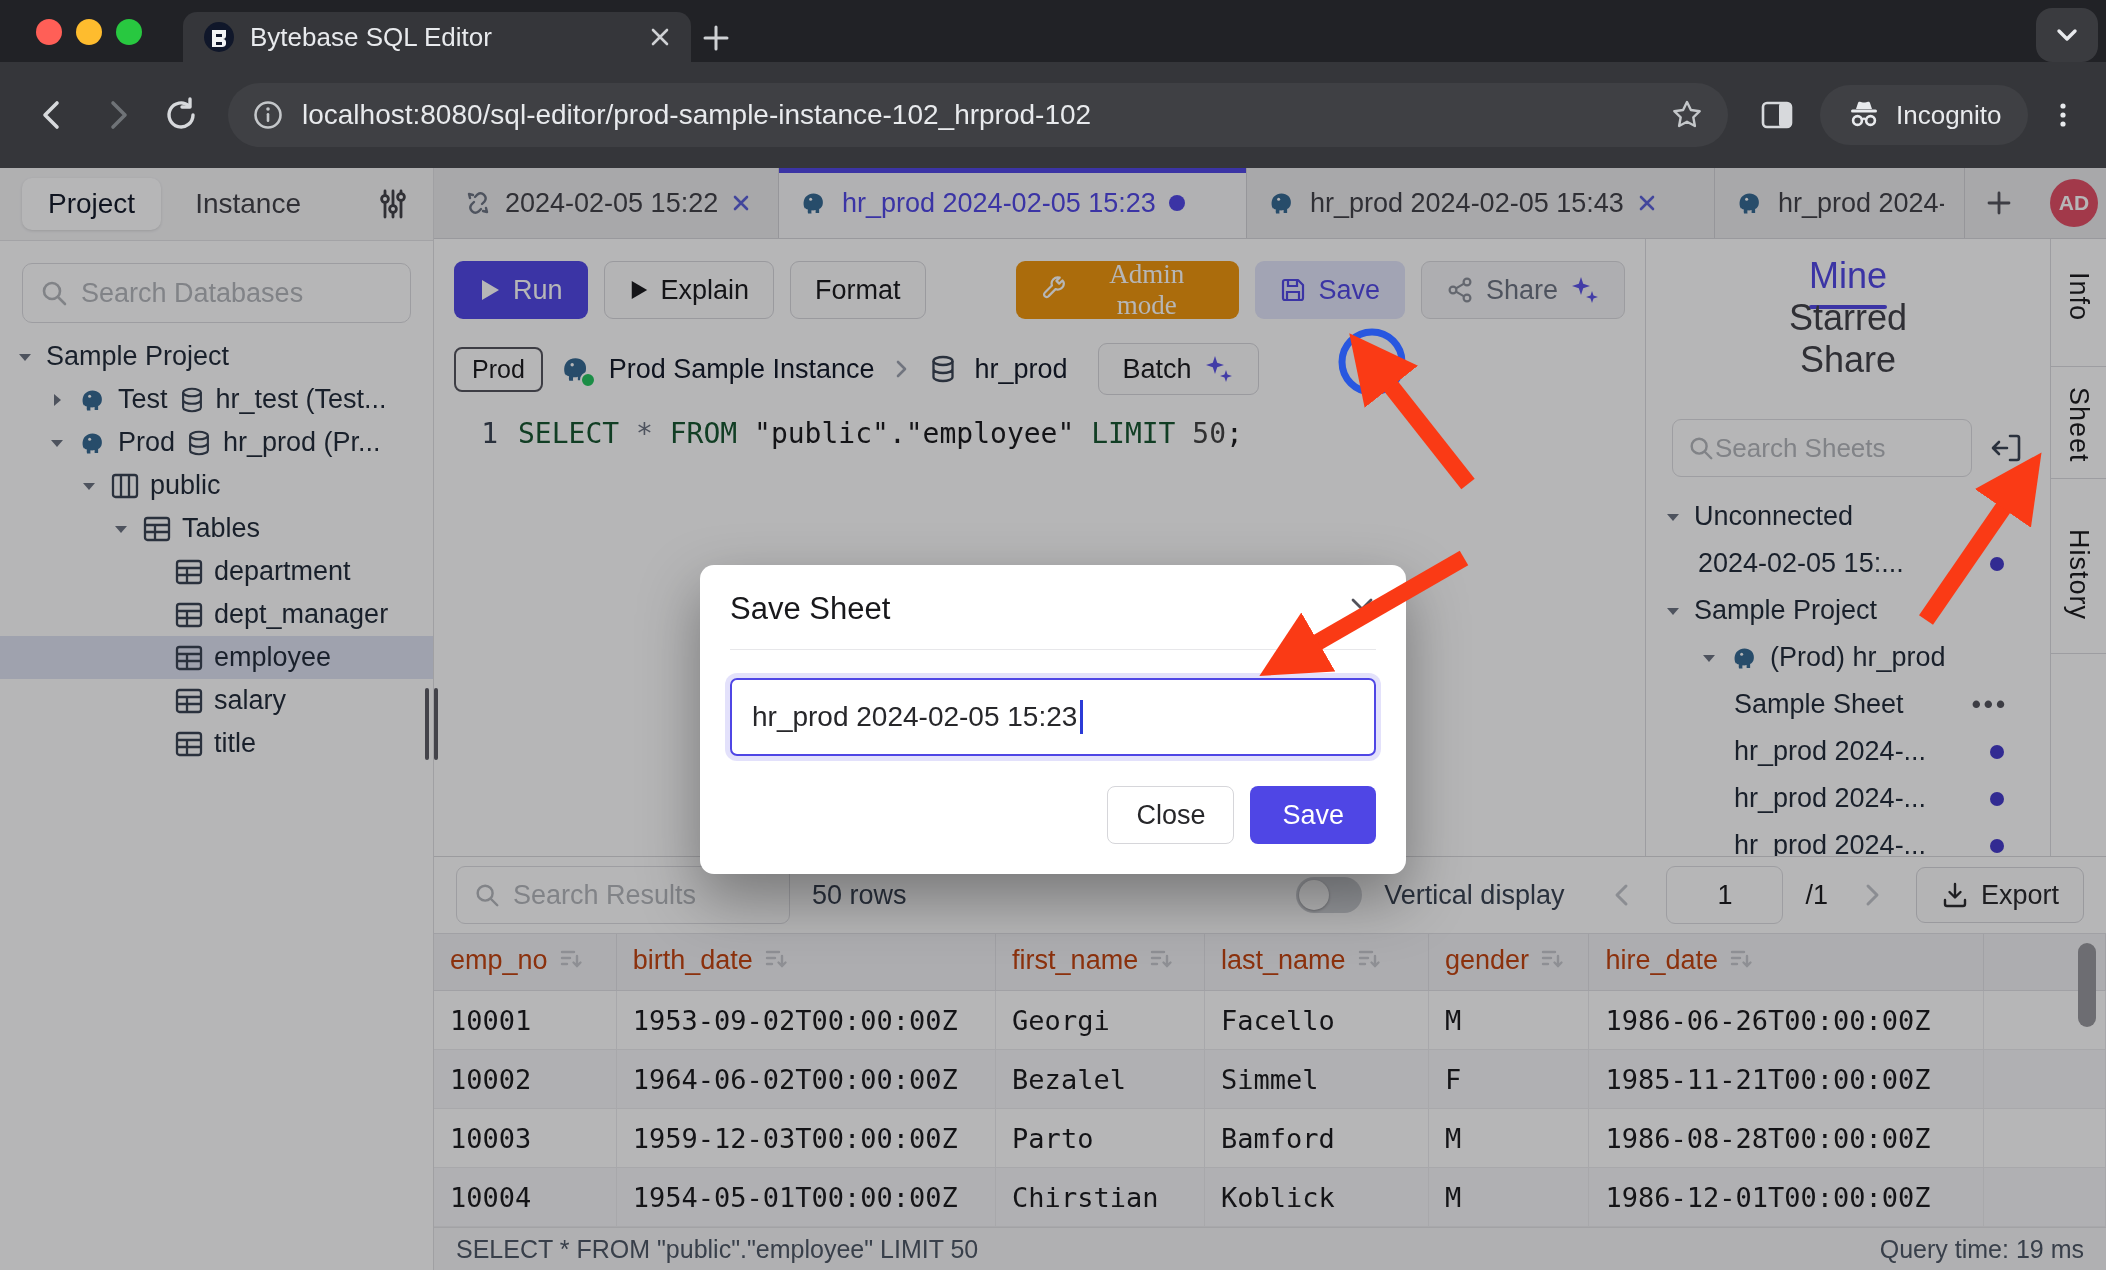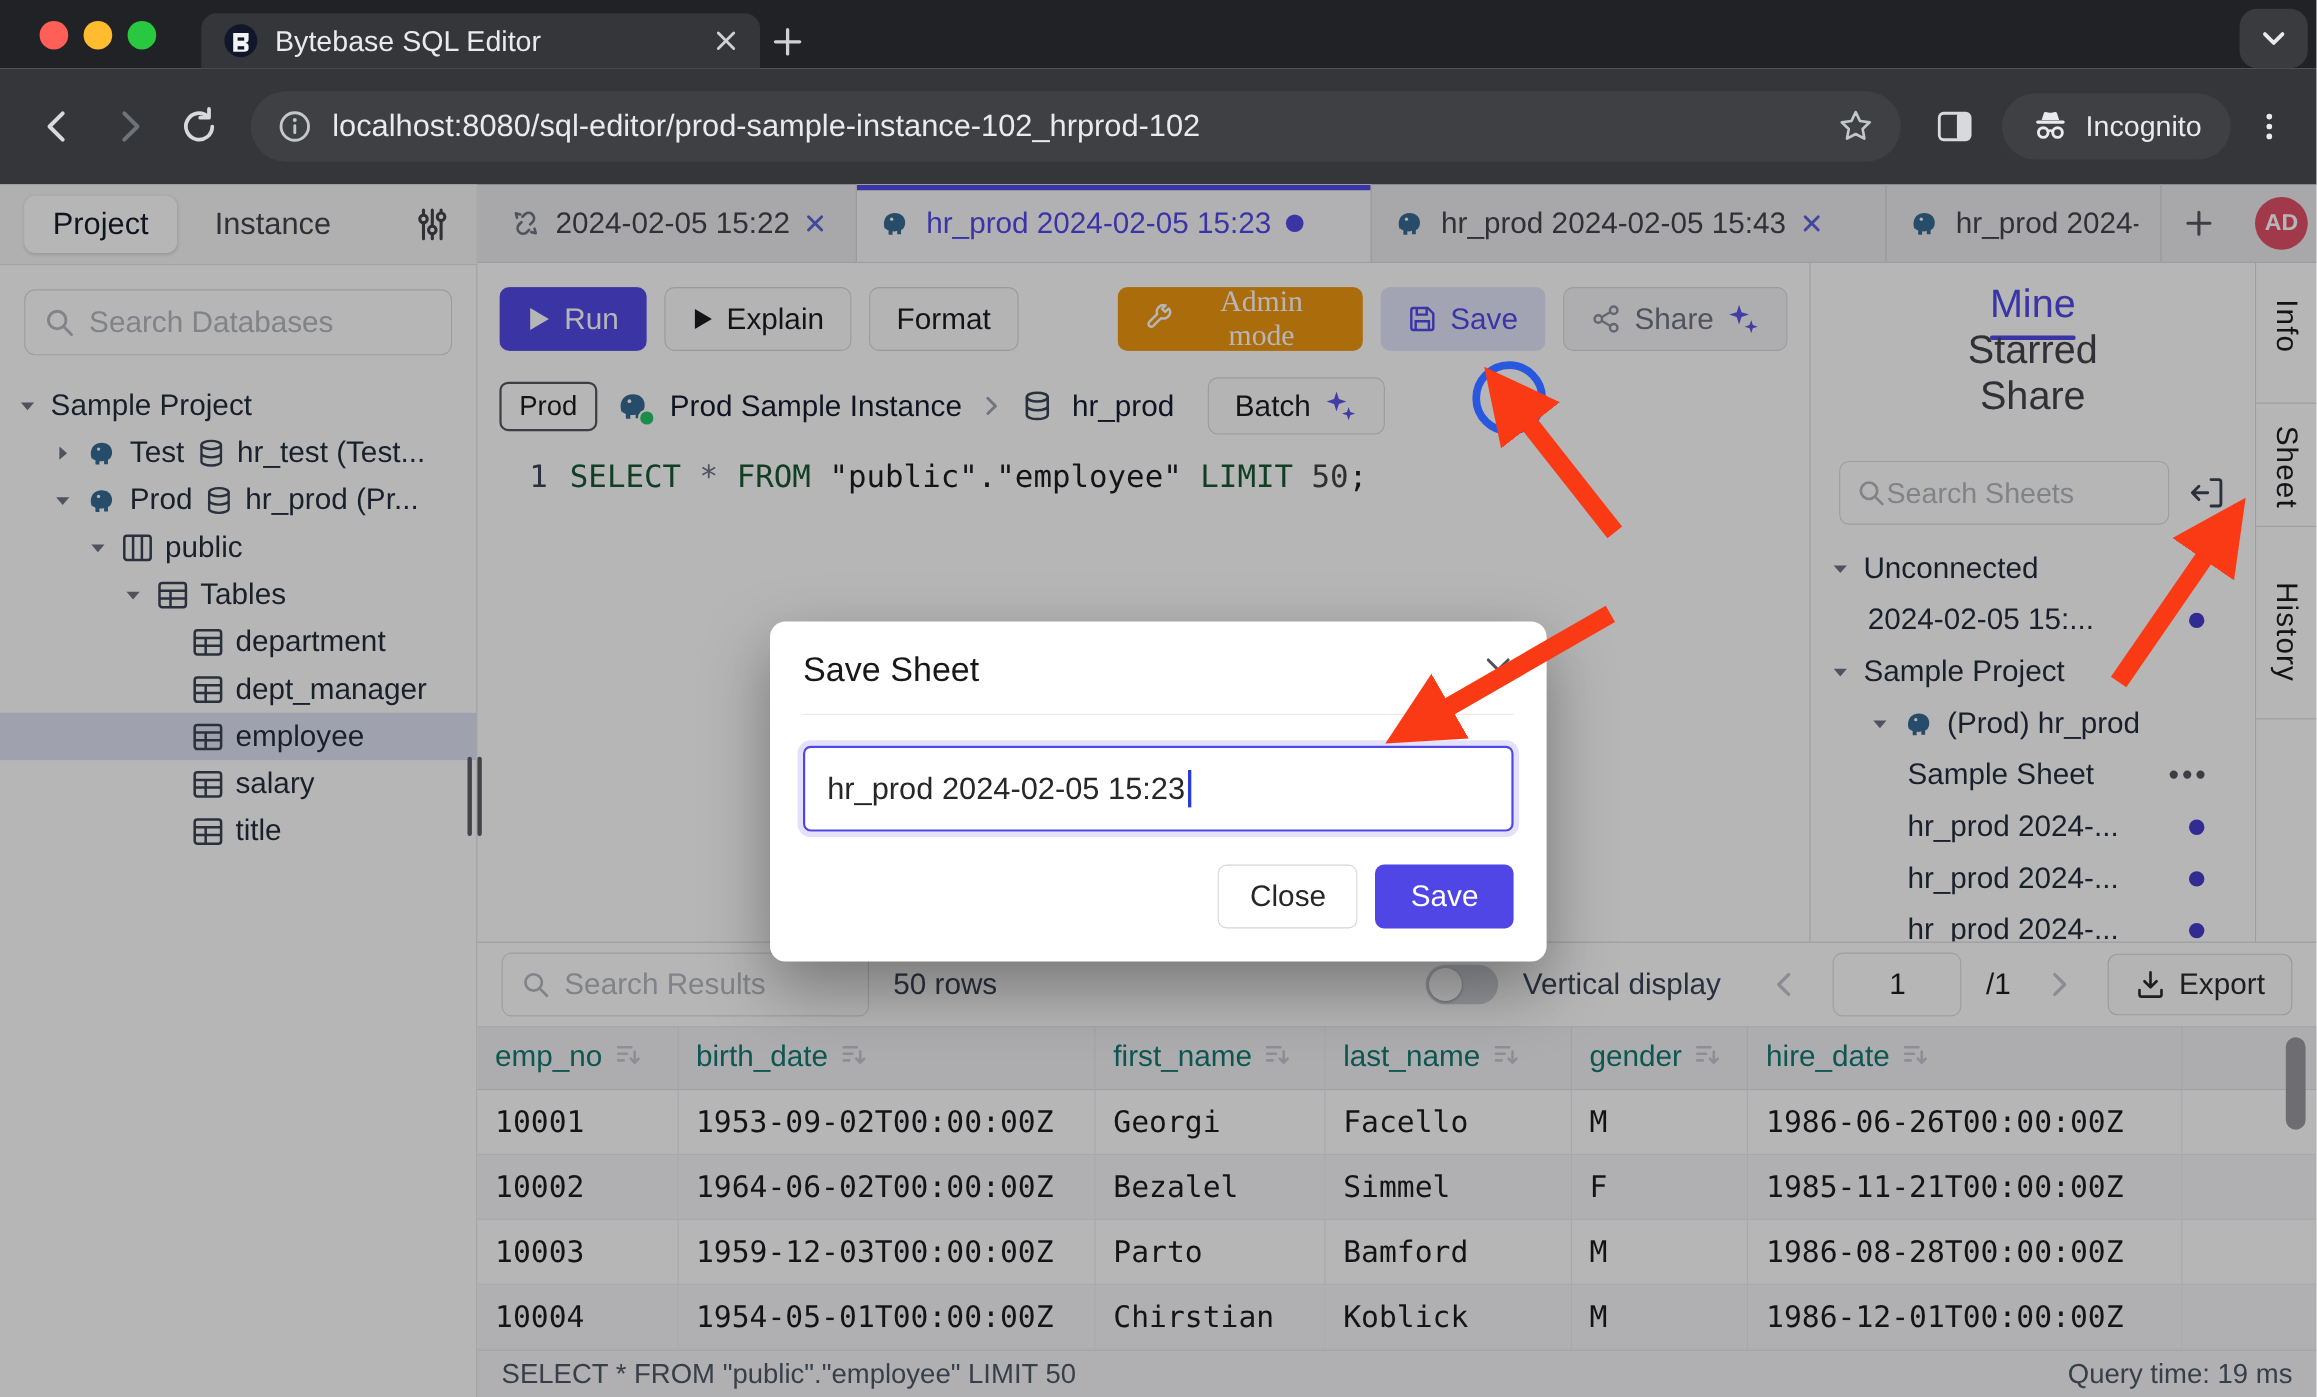--- a/index.html
+++ b/index.html
@@ -26,21 +26,21 @@
   .incog-pill{height:60px;border-radius:30px;background:#3f4044;display:flex;align-items:center;
     gap:14px;padding:0 26px;color:#e8eaed;font-size:26px;margin-left:8px;flex:none;}
 
   
   .app{position:relative;height:1102px;display:flex;background:#fff;}
   .sidebar{width:433px;flex:none;border-right:1px solid #e0e0e3;display:flex;flex-direction:column;background:#fff;position:relative;}
   .sidebar-header{height:72px;background:#f6f6f7;border-bottom:1px solid #e4e4e7;display:flex;align-items:center;padding:0 22px;gap:8px;}
   .pill-tab{padding:10px 26px;font-size:28px;color:#3f3f46;border-radius:10px;}
   .pill-tab.active{background:#fff;color:#111827;box-shadow:0 1px 3px rgba(0,0,0,.12);}
   .sidebar-header .spacer{flex:1;}
-  .side-search{margin:22px 22px 20px;height:58px;border:1px solid #dcdce0;border-radius:10px;
+  .side-search{margin:22px 22px 8px;height:58px;border:1px solid #dcdce0;border-radius:10px;
     display:flex;align-items:center;gap:12px;padding:0 16px;color:#b3b6bb;font-size:27px;background:#fff;}
   .tree{padding:4px 0;font-size:27px;color:#1f2937;}
   .tree-row{height:43px;display:flex;align-items:center;gap:10px;}
   .tree-row.selected{background:#dfe2f3;}
   .tree-row .caret{width:22px;display:flex;justify-content:center;flex:none;}
   .tree-row .ticon{display:flex;flex:none;}
   .tree-row .tlabel{white-space:nowrap;overflow:hidden;}
   .resize-handle{position:absolute;right:-5px;top:520px;z-index:6;display:flex;gap:5px;}
   .resize-handle i{display:block;width:4px;height:72px;background:#5b5b64;border-radius:2px;}
 
@@ -107,21 +107,21 @@
   .res-spacer{flex:1;}
   .toggle{width:66px;height:36px;border-radius:18px;background:#cfd1d6;position:relative;flex:none;}
   .toggle .knob{position:absolute;left:3px;top:3px;width:30px;height:30px;border-radius:50%;background:#fff;box-shadow:0 1px 3px rgba(0,0,0,.3);}
   .toggle-label{font-size:27px;color:#374151;margin-right:14px;}
   .pg-chev{width:44px;height:44px;display:flex;align-items:center;justify-content:center;}
   .page-box{width:115px;height:56px;border:1px solid #dddde1;border-radius:9px;display:flex;align-items:center;justify-content:center;font-size:27px;color:#18181b;}
   .page-total{font-size:27px;color:#18181b;}
   .btn-export{height:56px;font-size:27px;color:#27272a;}
   table.grid{border-collapse:collapse;table-layout:fixed;width:100%;}
   .grid th{height:56px;background:#f3f3f5;border-right:1px solid #e1e1e5;border-top:1px solid #e1e1e5;border-bottom:1px solid #e1e1e5;
-    font-weight:400;color:#0f766e;font-size:27px;text-align:left;padding:0 16px;white-space:nowrap;overflow:hidden;}
+    font-weight:400;color:#c2410c;font-size:27px;text-align:left;padding:0 16px;white-space:nowrap;overflow:hidden;}
   .grid th .sort{display:inline-block;vertical-align:-3px;margin-left:10px;}
   .grid td{height:58px;font-family:"DejaVu Sans Mono",monospace;font-size:27px;color:#18181b;
     border-right:1px solid #ebebee;border-bottom:1px solid #ebebee;padding:0 16px;white-space:nowrap;overflow:hidden;}
   .grid tr.even td{background:#f7f7f9;}
   .vscroll{position:absolute;right:10px;top:86px;width:18px;height:84px;border-radius:9px;background:#97979c;}
 
   .statusbar{height:42px;background:#f7f7f8;border-top:1px solid #e2e2e5;display:flex;align-items:center;padding:0 22px;font-size:25px;color:#4b5563;flex:none;}
   .statusbar .sb-left{flex:1;white-space:nowrap;overflow:hidden;}
 
   

